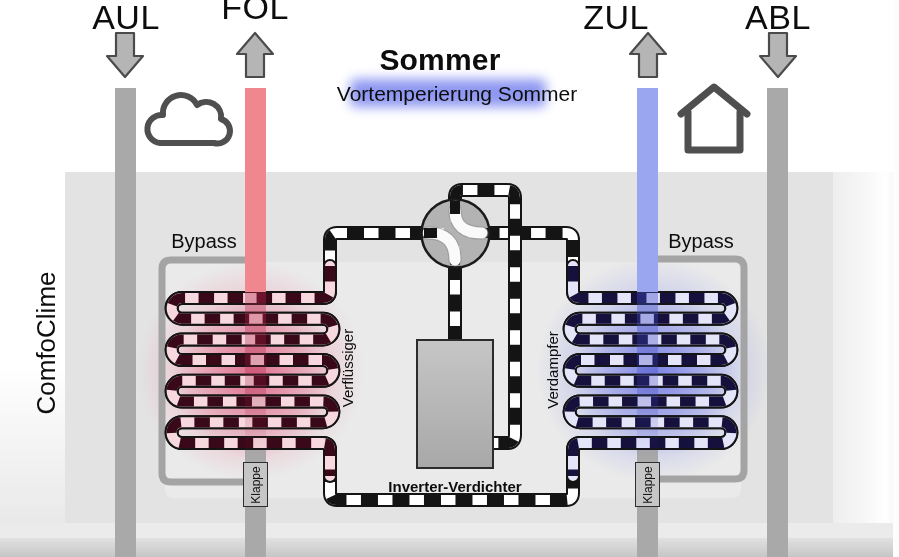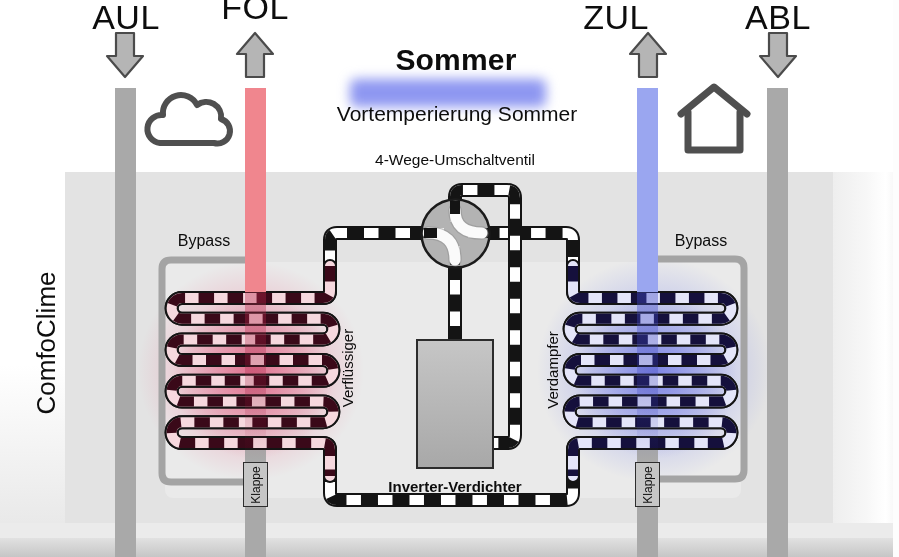--- a/index.html
+++ b/index.html
@@ -57,21 +57,21 @@
     background:linear-gradient(180deg,rgba(66,76,200,0.42),rgba(55,62,180,0.26) 60%,rgba(55,62,180,0) 100%);}
   
   .clabel{position:absolute;transform:translate(-50%,-50%);white-space:nowrap;}
   .vlabel{position:absolute;transform:translate(-50%,-50%) rotate(-90deg);white-space:nowrap;}
   .lbl-air{font-size:34px;letter-spacing:0.5px;}
   .lbl-title{font-size:30px;font-weight:700;letter-spacing:0.2px;}
   .lbl-sub{font-size:21px;}
   .highlight{left:350px;top:79px;width:196px;height:28px;background:var(--c-subtitle_highlight,#8e97f1);
     filter:blur(6px);border-radius:6px;}
   .lbl-valve{font-size:15.5px;}
-  .lbl-bypass{font-size:16px;text-align:center;}
+  .lbl-bypass{font-size:20px;text-align:center;}
   .lbl-comp{font-size:15px;font-weight:bold;}
   .lbl-exch{font-size:15px;}
   .lbl-device{font-size:26px;}
   .klappe-box{position:absolute;width:25px;height:45px;background:#c6c6c6;border:1.5px solid #2e2e2e;
     display:flex;align-items:center;justify-content:center;box-sizing:border-box;}
   .klappe-box span{transform:rotate(-90deg);font-size:12px;white-space:nowrap;color:#111;}
 </style>
 </head>
 <body>
 
@@ -200,29 +200,28 @@
   <div class="abs tint-r"></div>
 
   <div class="klappe-box" style="left:243px;top:462px;">
     <span>Klappe</span>
   </div>
   <div class="klappe-box" style="left:635px;top:462px;">
     <span>Klappe</span>
   </div>
 
   <div class="abs highlight"></div>
-  <div class="clabel lbl-title" style="left:456px;top:60px;">Sommer</div>
-  <div class="clabel lbl-sub" style="left:457px;top:94px;margin-top:20px;">Vortemperierung Sommer</div>
+  <div class="clabel lbl-title" style="left:440px;top:60px;">Sommer</div>
+  <div class="clabel lbl-sub" style="left:457px;top:94px;">Vortemperierung Sommer</div>
 
   <div class="clabel lbl-air" style="left:126px;top:17px;">AUL</div>
   <div class="clabel lbl-air" style="left:255px;top:7px;">FOL</div>
   <div class="clabel lbl-air" style="left:616px;top:17px;">ZUL</div>
   <div class="clabel lbl-air" style="left:778px;top:17px;">ABL</div>
 
-  <div class="clabel lbl-valve" style="left:455px;top:160px;">4-Wege-Umschaltventil</div>
   <div class="clabel lbl-bypass" style="left:204px;top:241px;">Bypass</div>
   <div class="clabel lbl-bypass" style="left:701px;top:241px;">Bypass</div>
   <div class="clabel lbl-comp" style="left:455px;top:486px;">Inverter-Verdichter</div>
   <div class="vlabel lbl-exch" style="left:347px;top:368px;">Verflüssiger</div>
   <div class="vlabel lbl-exch" style="left:552px;top:370px;">Verdampfer</div>
   <div class="vlabel lbl-device" style="left:46px;top:343px;">ComfoClime</div>
 
 </div>
 
 </body></html>

